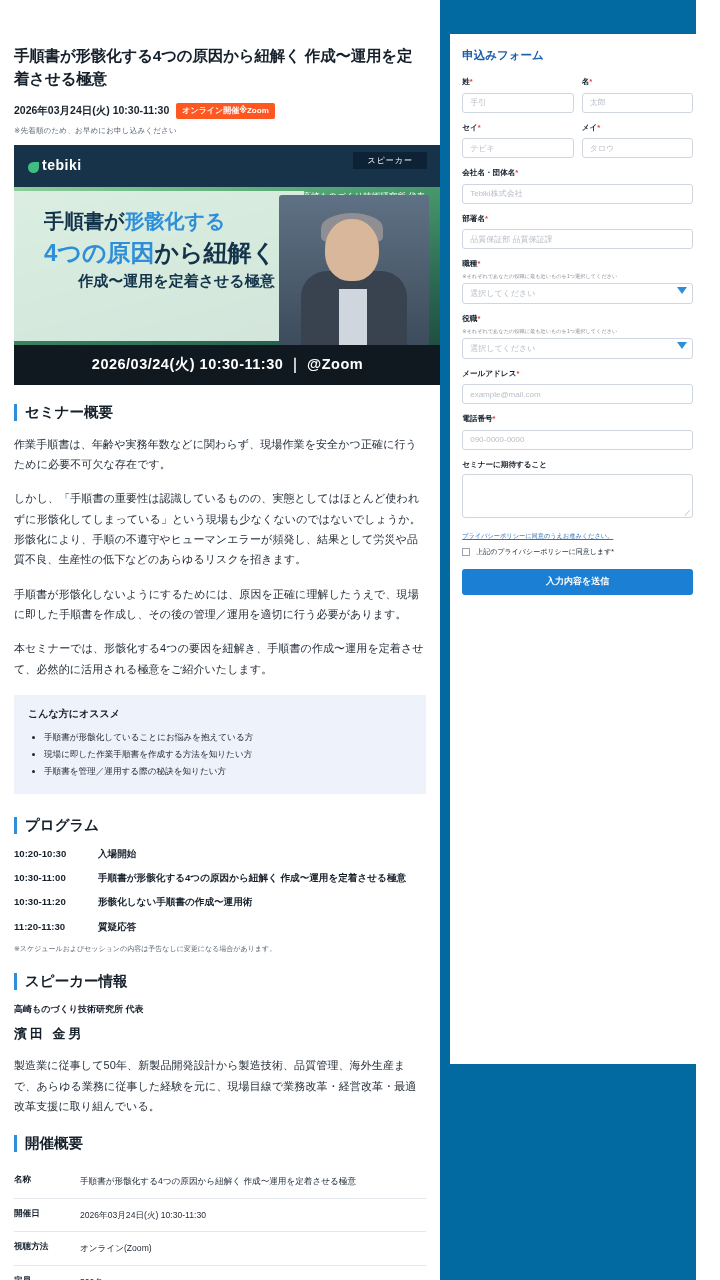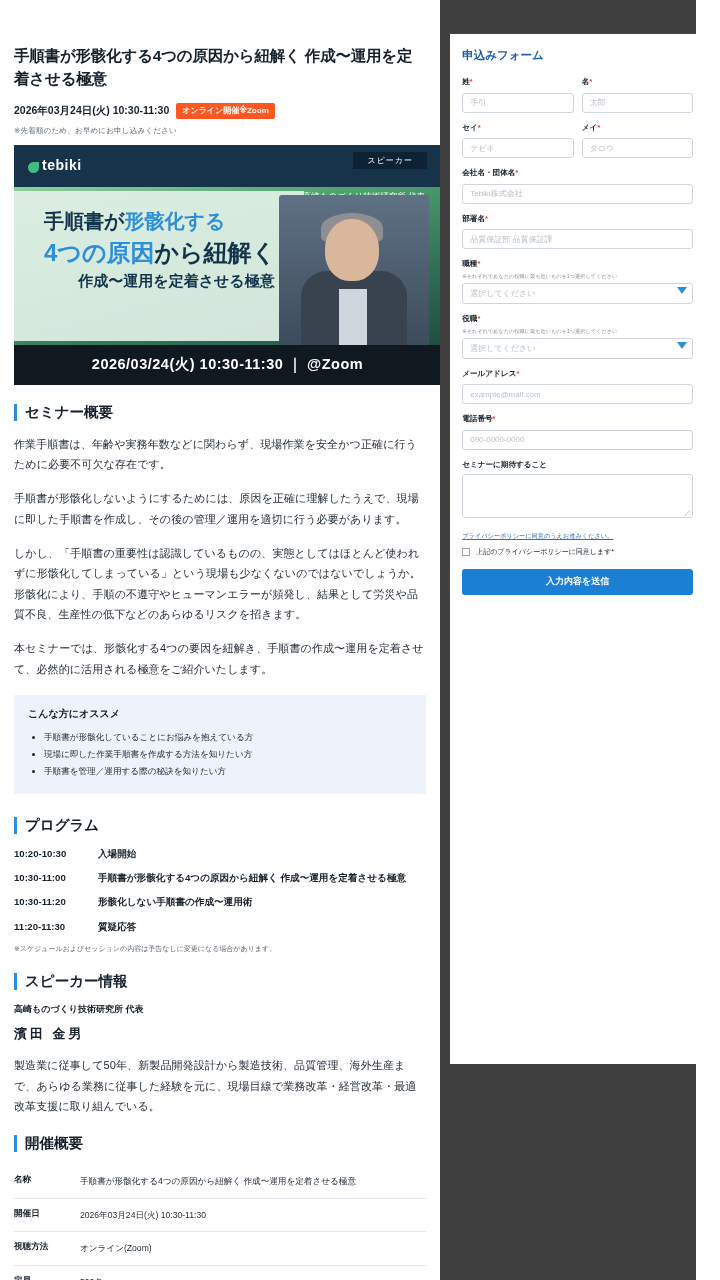--- a/index.html
+++ b/index.html
@@ -220,21 +220,21 @@
     color: #1d2733;
     padding: 9px 0 9px 8px;
     line-height: 1.7;
     vertical-align: top;
   }
 
   
   .form-panel {
     width: 265px;
     height: 1280px;
-    background: #404040;
+    background: #0369a1;
     padding: 49px 0 0 0;
     position: relative;
   }
   .form-card {
     position: absolute;
     top: 34px; left: 10px;
     width: 255px;
     height: 1030px;
     background: #ffffff;
     padding: 14px 12px 0 12px;
@@ -361,22 +361,22 @@
       </div>
 
       <div class="hero-footer">2026/03/24(火) 10:30-11:30 ｜ @Zoom</div>
     </div>
 
     <div class="sec-head">
       <span class="bar"></span>
       <span class="txt">セミナー概要</span>
     </div>
     <p class="para">作業手順書は、年齢や実務年数などに関わらず、現場作業を安全かつ正確に行うために必要不可欠な存在です。</p>
+    <p class="para">しかし、「手順書の重要性は認識しているものの、実態としてはほとんど使われずに形骸化してしまっている」という現場も少なくないのではないでしょうか。形骸化により、手順の不遵守やヒューマンエラーが頻発し、結果として労災や品質不良、生産性の低下などのあらゆるリスクを招きます。</p>
     <p class="para">手順書が形骸化しないようにするためには、原因を正確に理解したうえで、現場に即した手順書を作成し、その後の管理／運用を適切に行う必要があります。</p>
-    <p class="para">しかし、「手順書の重要性は認識しているものの、実態としてはほとんど使われずに形骸化してしまっている」という現場も少なくないのではないでしょうか。形骸化により、手順の不遵守やヒューマンエラーが頻発し、結果として労災や品質不良、生産性の低下などのあらゆるリスクを招きます。</p>
     <p class="para">本セミナーでは、形骸化する4つの要因を紐解き、手順書の作成〜運用を定着させて、必然的に活用される極意をご紹介いたします。</p>
 
     <div class="reco-box">
       <div class="reco-title">こんな方にオススメ</div>
       <ul class="reco-list">
         <li>手順書が形骸化していることにお悩みを抱えている方</li>
         <li>現場に即した作業手順書を作成する方法を知りたい方</li>
         <li>手順書を管理／運用する際の秘訣を知りたい方</li>
       </ul>
     </div>

